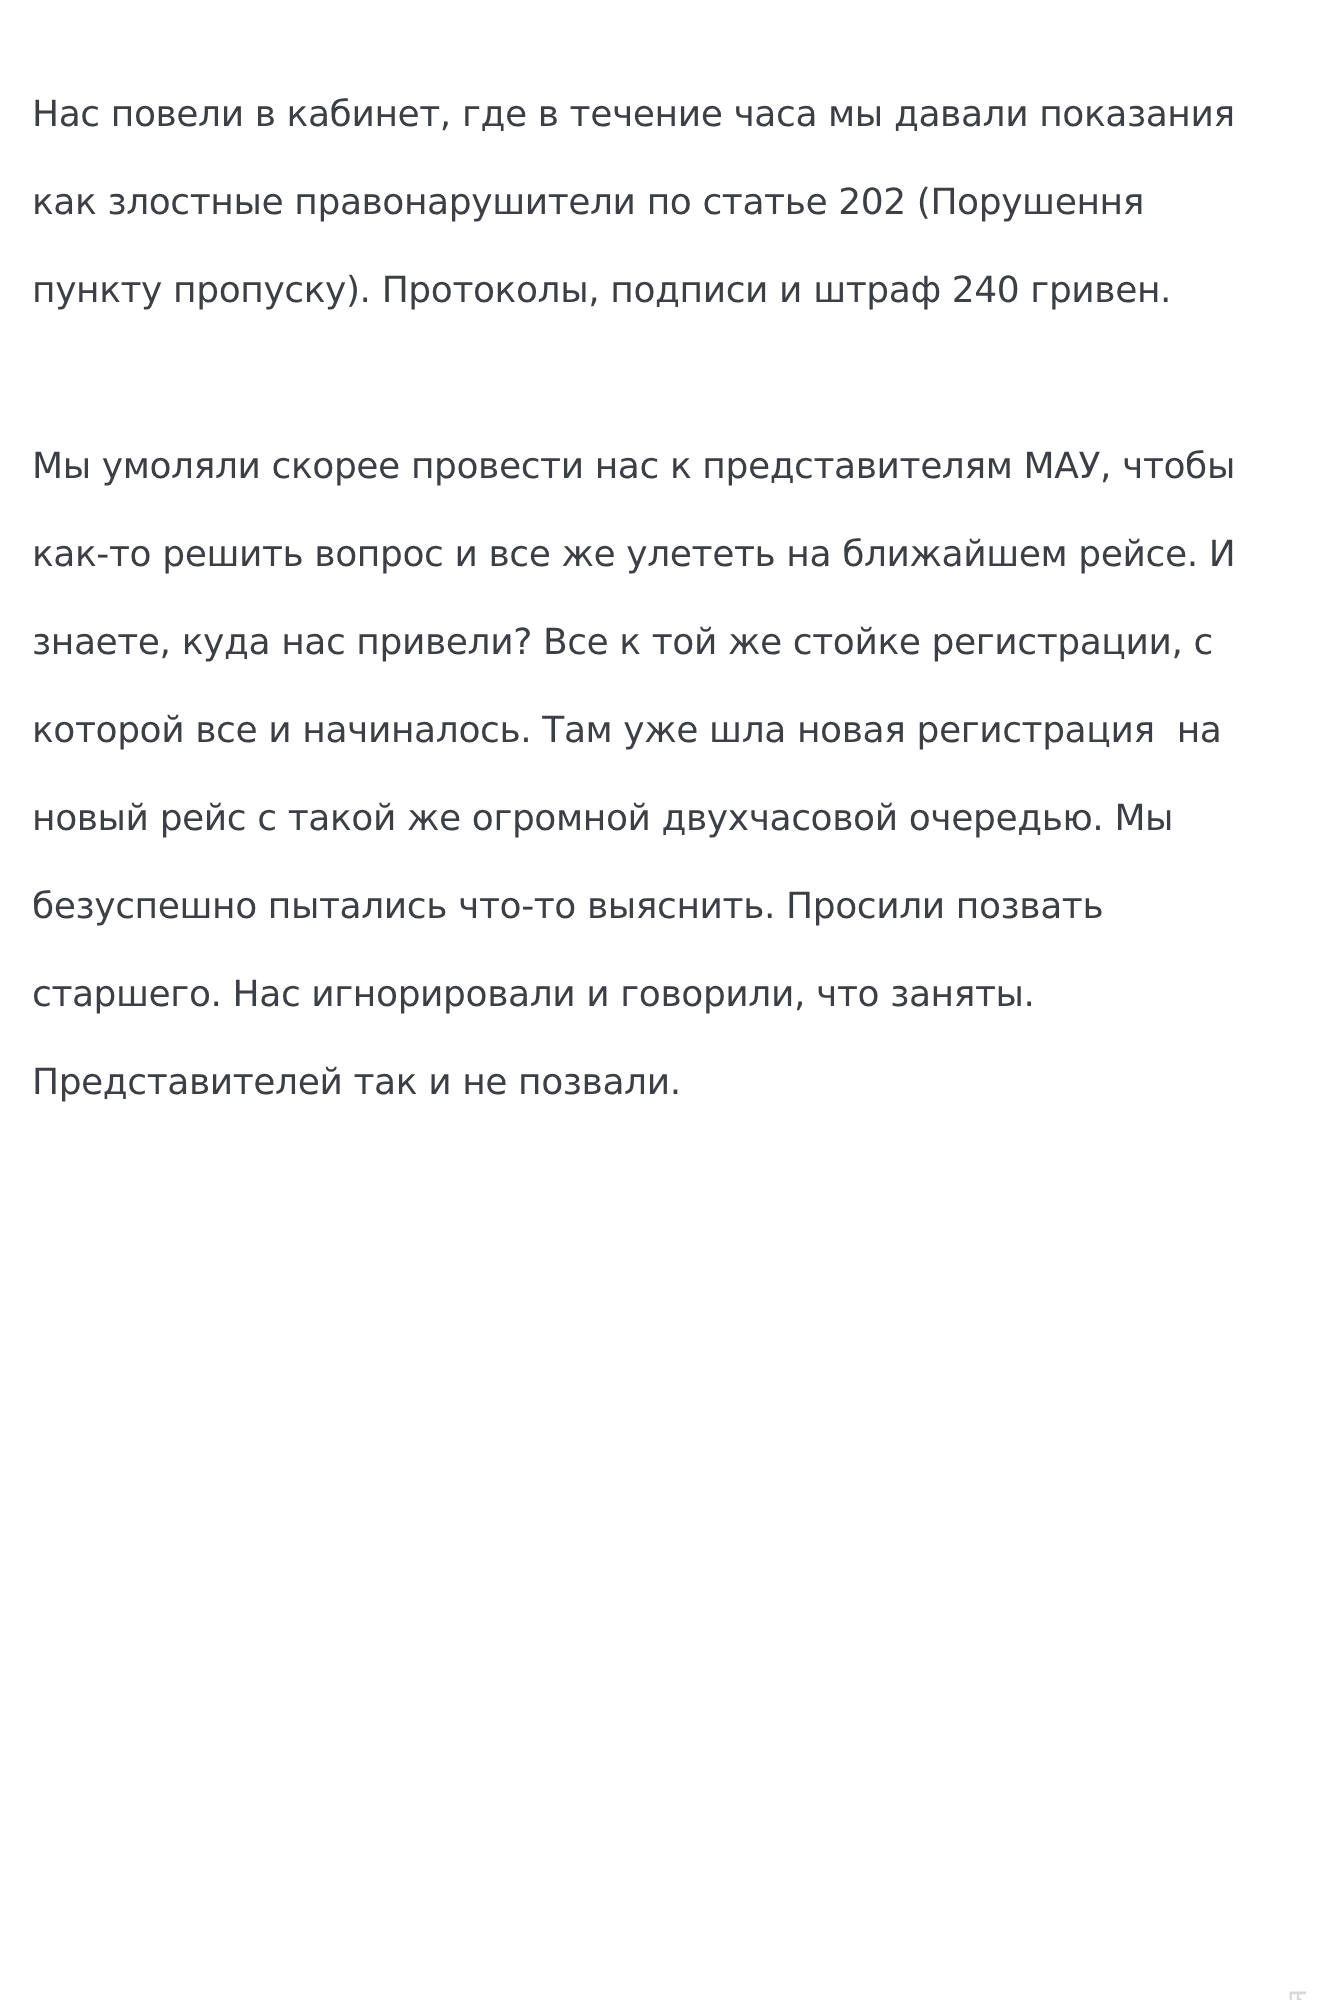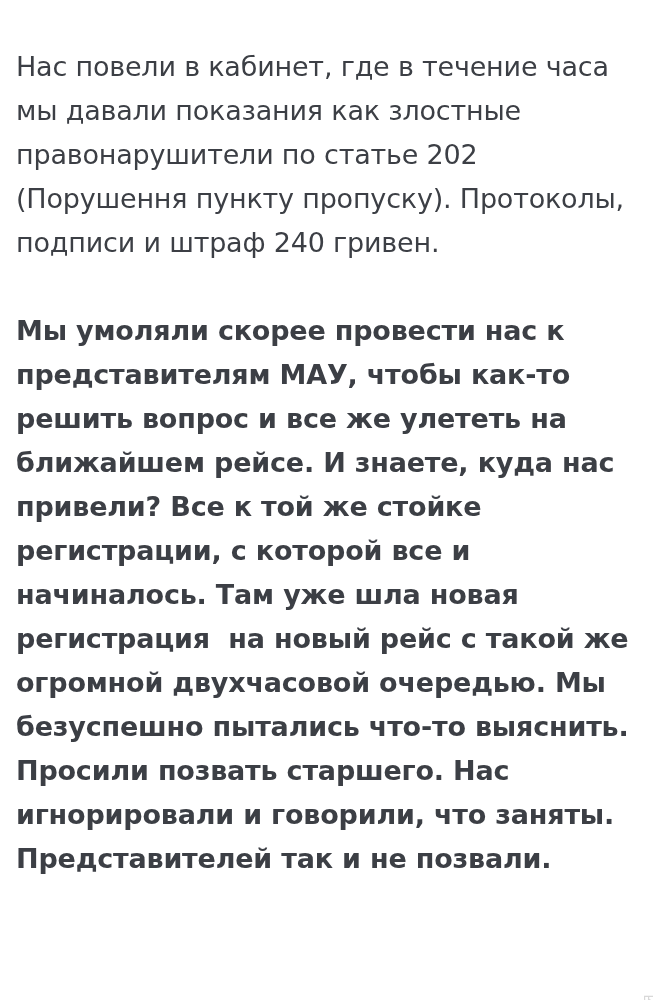--- a/index.html
+++ b/index.html
@@ -17,31 +17,30 @@
   .page {
     position: relative;
     width: 661px;
     height: 1000px;
     background: #ffffff;
     box-sizing: border-box;
     padding: 18px 22px 0 16px;
   }
   .para {
     color: #3c3f45;
-    font-size: 27px;
+    font-size: 18px;
     line-height: 44px;
     letter-spacing: -0.2px;
     font-weight: 400;
     white-space: pre-wrap;
     word-wrap: break-word;
     font-family: "DejaVu Sans", sans-serif;
   }
   .para + .para {
     margin-top: 44px;
-    font-weight: bold;
   }
   .watermark {
     position: absolute;
     right: 4px;
     bottom: 6px;
     color: #d8d8d8;
     font-size: 15px;
     letter-spacing: 0.5px;
     transform: rotate(-90deg);
     transform-origin: 100% 100%;

